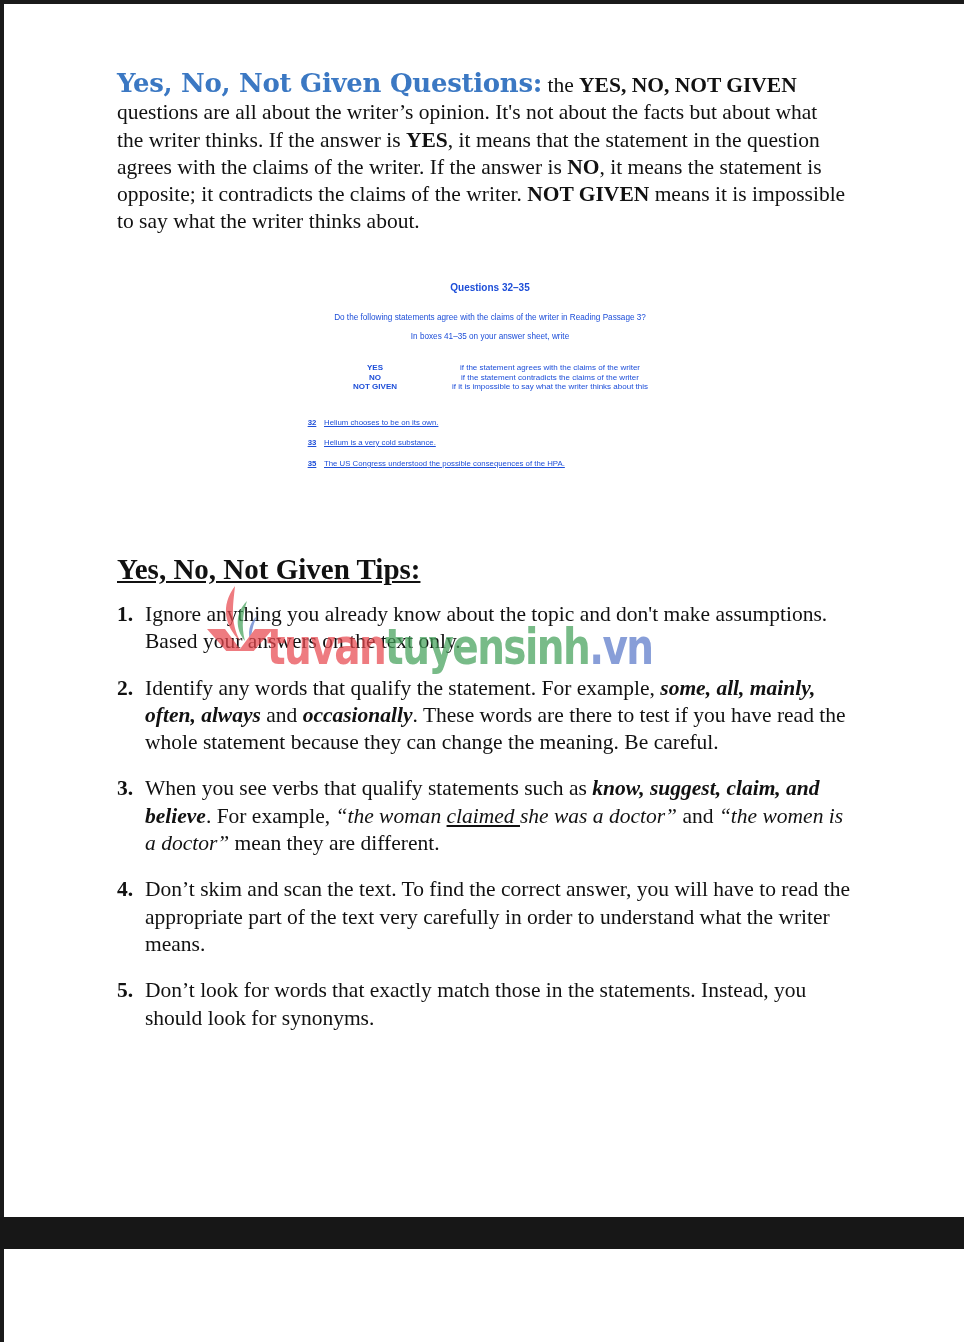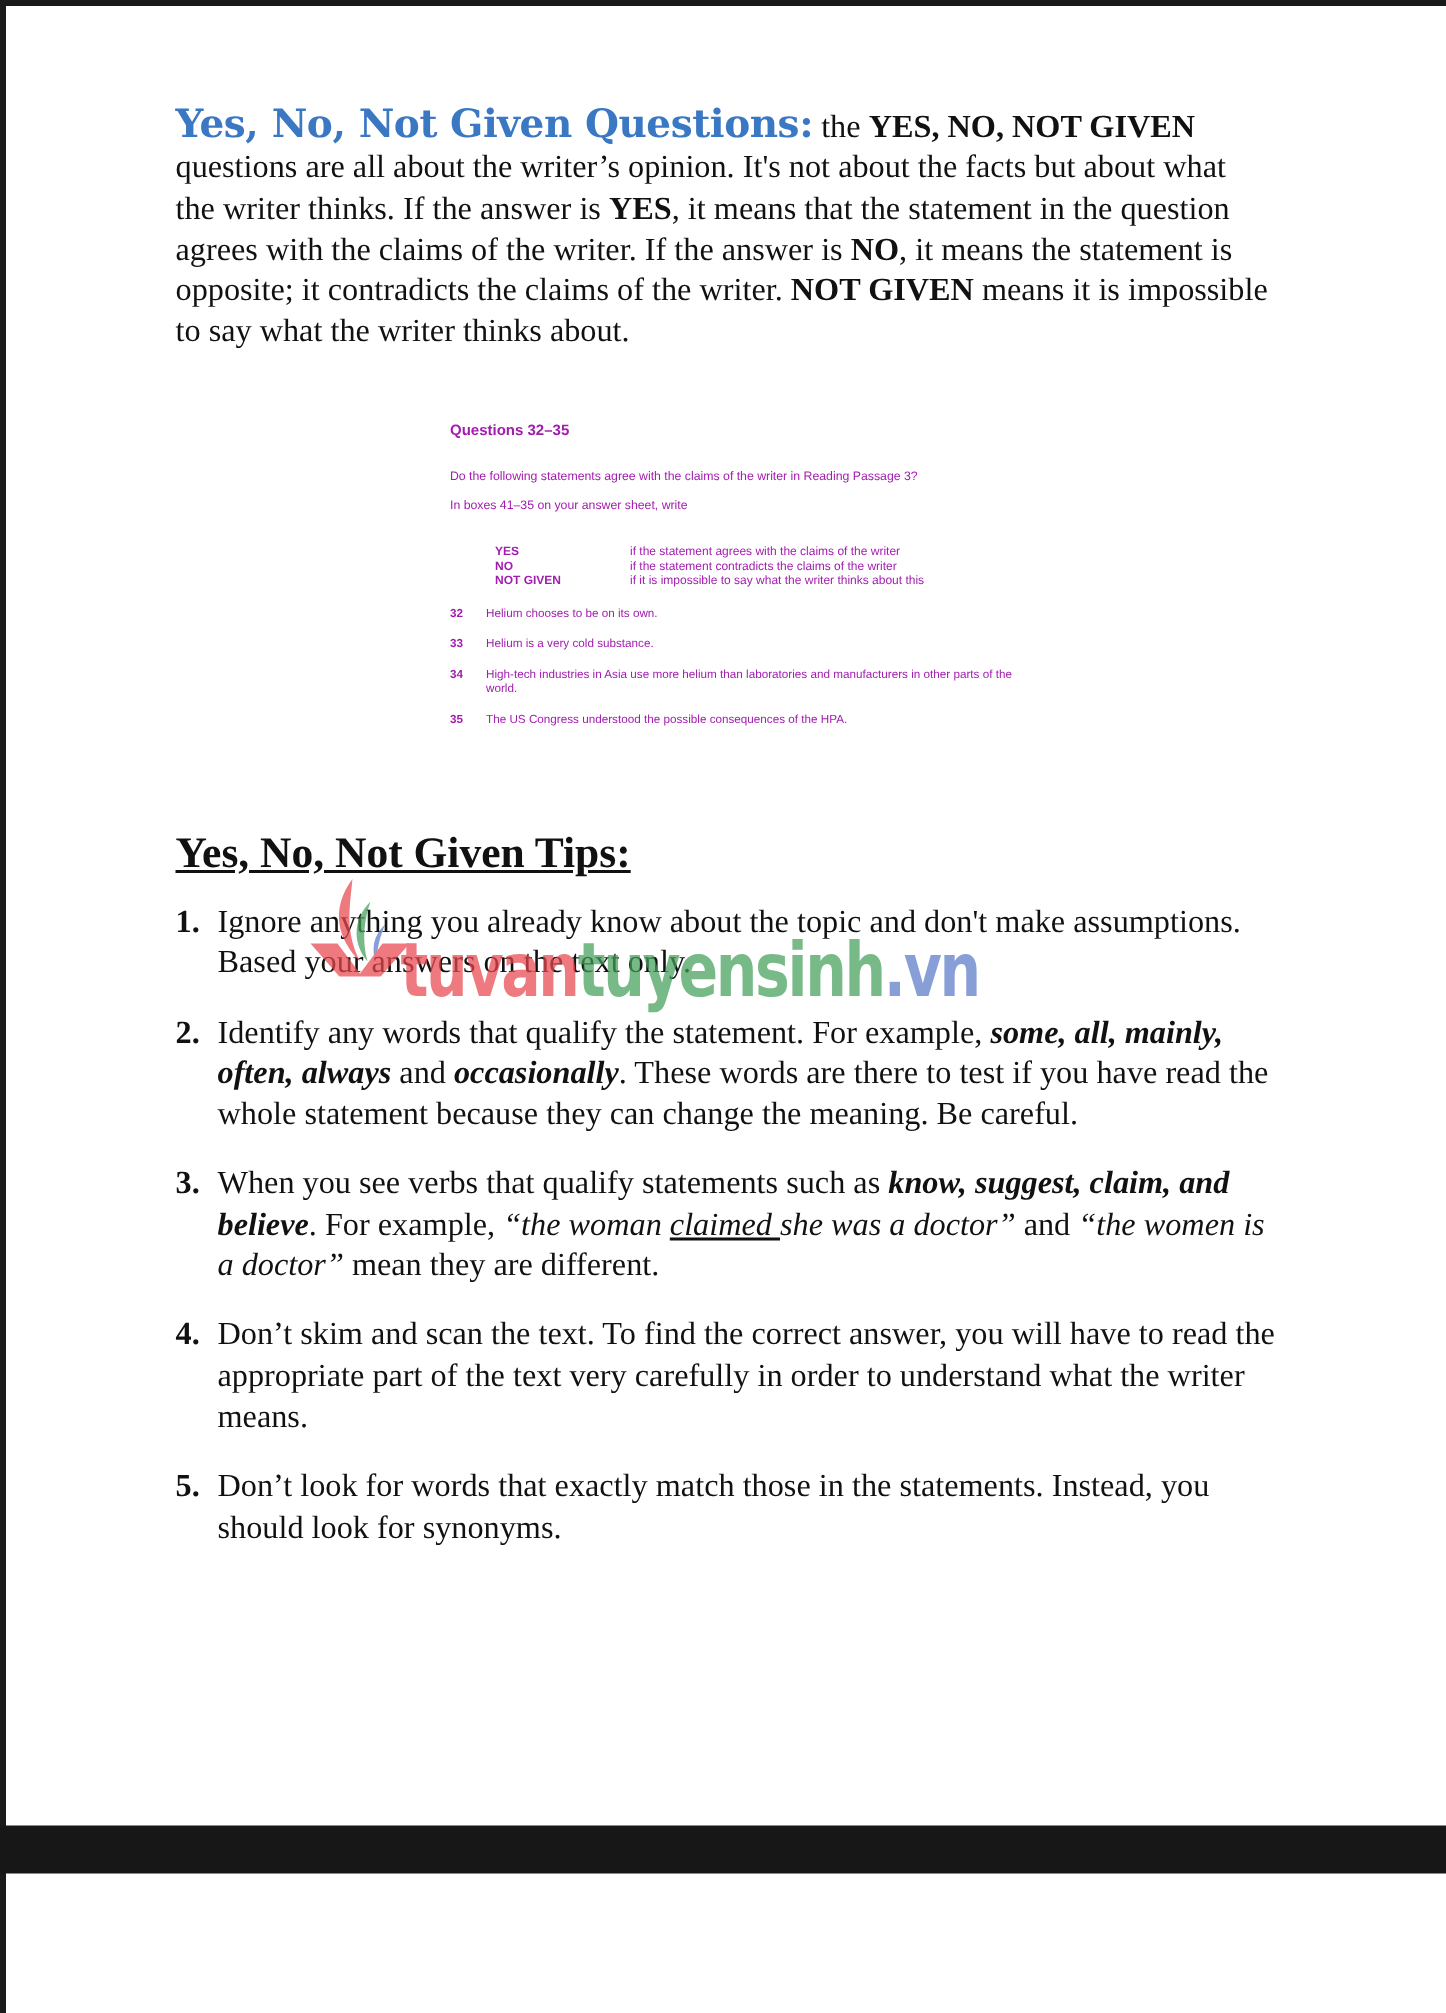--- a/index.html
+++ b/index.html
@@ -14,27 +14,27 @@
   .page-gap { position: absolute; left: 0; top: 1217px; width: 964px; height: 32px; background: #171717; }
 
   .content { position: absolute; left: 117px; top: 70px; width: 730px; }
 
   .intro { font-size: 21.5px; line-height: 27.3px; margin: 0; }
   .title { color: #3b78c3; font-weight: bold; font-size: 26px; font-family: "DejaVu Serif", serif; letter-spacing: -0.3px; }
   .b { font-weight: bold; }
 
   .exam {
     position: absolute; left: 300px; top: 282px; width: 380px;
-    font-family: "Liberation Sans", "DejaVu Sans", sans-serif; color: #a21caf;
+    font-family: "Liberation Sans", "DejaVu Sans", sans-serif; color: #1d4ed8; text-align: center;
   }
   .exam .qhead { font-size: 10px; font-weight: bold; margin: 0 0 20px 0; }
   .exam .instr { font-size: 8.2px; margin: 0 0 10px 0; }
   .exam .key { display: grid; grid-template-columns: 90px 260px; margin: 22px 0 0 30px; font-size: 8px; line-height: 9.5px; }
   .exam .key .k { font-weight: bold; }
-  .exam .qs { margin-top: 12px; }
+  .exam .qs { margin-top: 26px; text-decoration: underline; }
   .exam .q { display: flex; font-size: 7.8px; line-height: 9.5px; margin-bottom: 11px; }
   .exam .q .n { width: 24px; font-weight: bold; flex: none; }
 
   .tips-head { position: absolute; left: 117px; top: 553px; font-size: 29px; font-weight: bold; text-decoration: underline; margin: 0; }
   .tips { position: absolute; left: 117px; top: 601px; width: 735px; list-style: none; margin: 0; padding: 0; font-size: 21.5px; line-height: 27.3px; }
   .tips li { display: flex; margin-bottom: 19px; }
   .tips .num { width: 28px; flex: none; font-weight: bold; }
   .bi { font-weight: bold; font-style: italic; }
   .i { font-style: italic; }
   .u { text-decoration: underline; }
@@ -73,24 +73,20 @@
   <div class="qs">
     <div class="q">
         <span class="n">32</span>
         <span>Helium chooses to be on its own.</span>
       </div>
     <div class="q">
         <span class="n">33</span>
         <span>Helium is a very cold substance.</span>
       </div>
     <div class="q">
-        <span class="n">34</span>
-        <span>High-tech industries in Asia use more helium than laboratories and manufacturers in other parts of the world.</span>
-      </div>
-    <div class="q">
         <span class="n">35</span>
         <span>The US Congress understood the possible consequences of the HPA.</span>
       </div>
   </div>
 </div>
 
 <h2 class="tips-head">Yes, No, Not Given Tips:</h2>
 
 <ol class="tips">
   <li>

